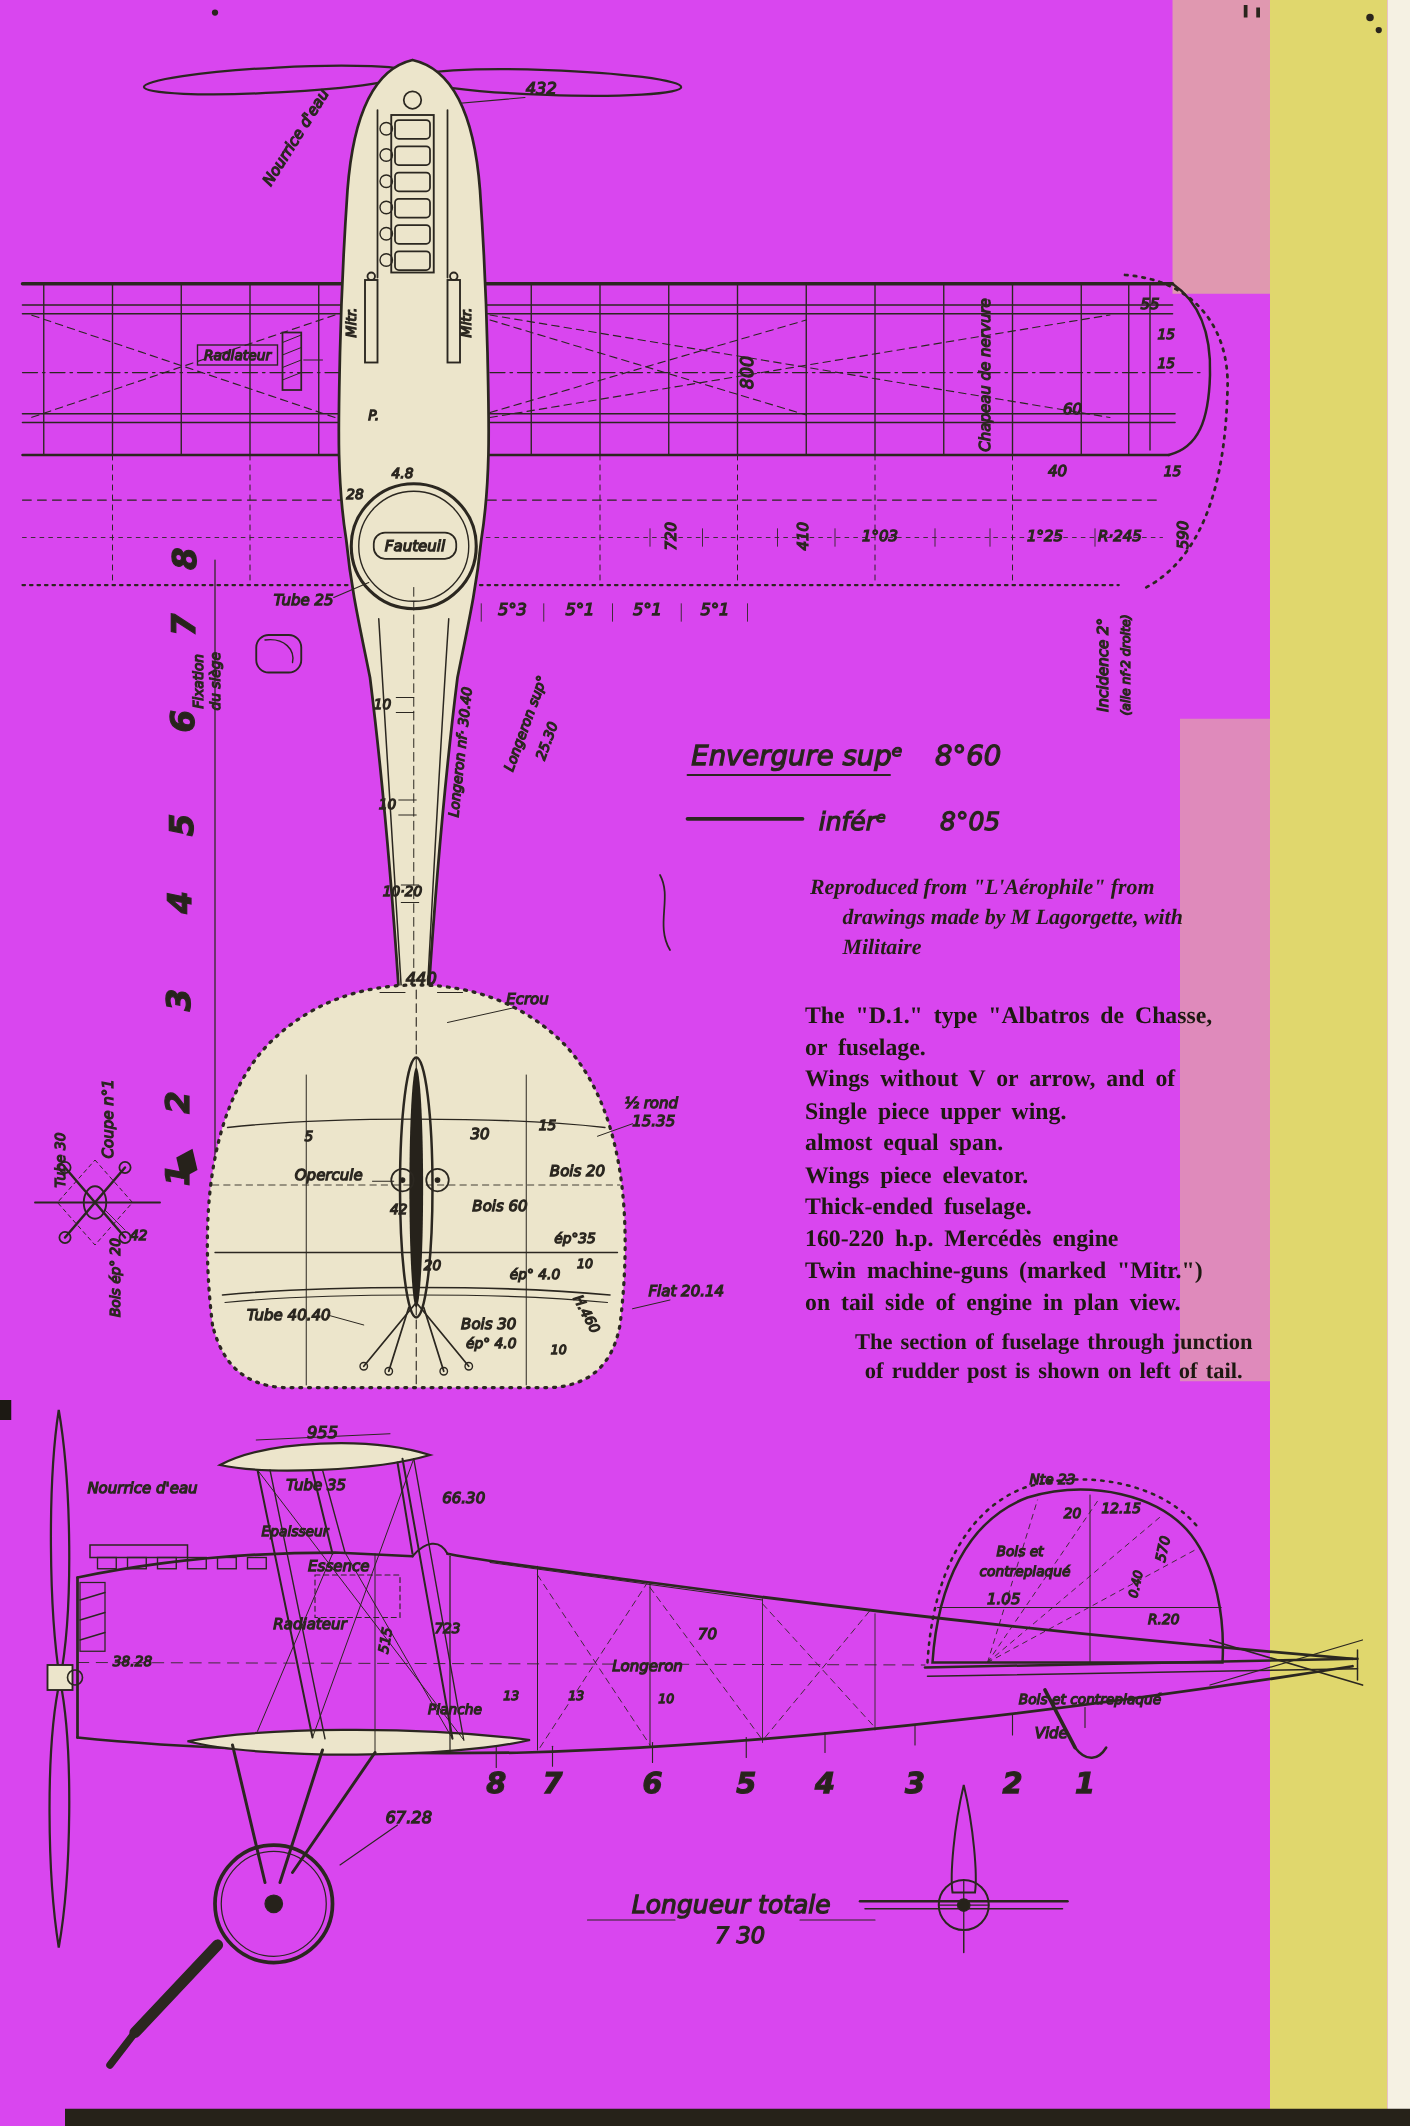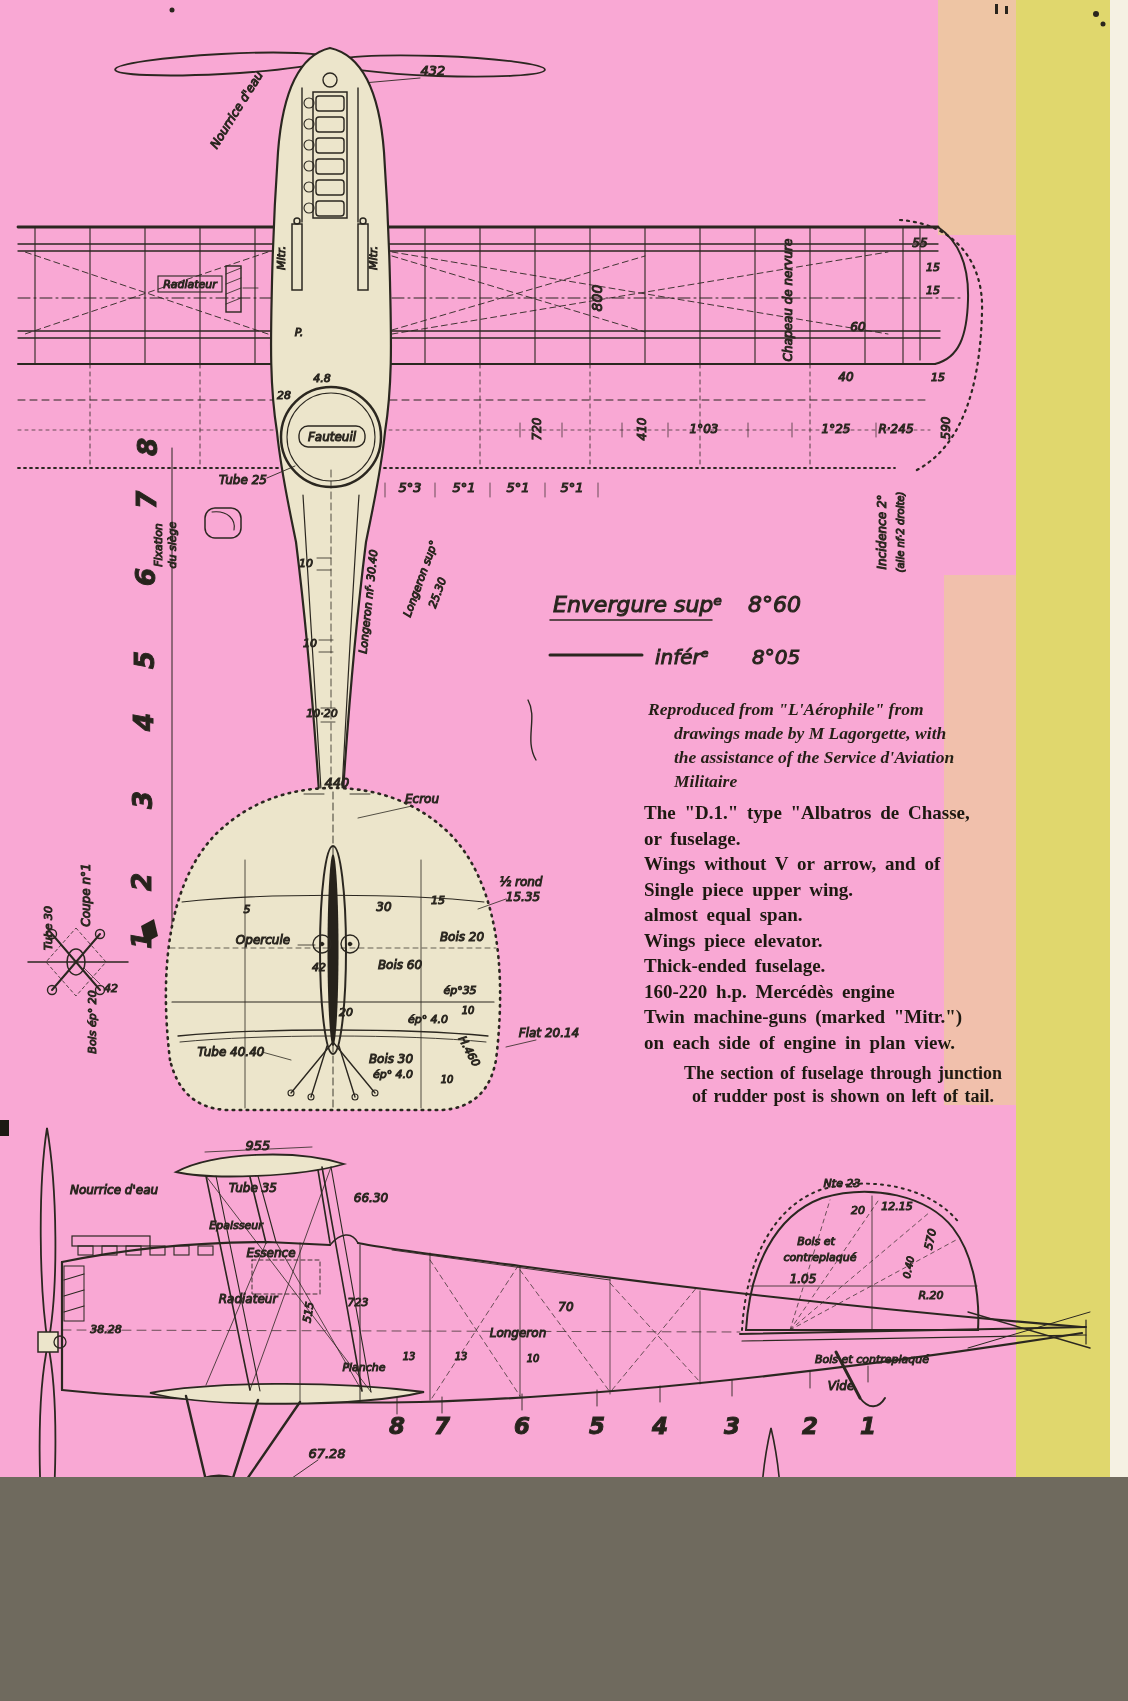--- a/index.html
+++ b/index.html
@@ -1,16 +1,16 @@
 <!DOCTYPE html>
 <html><head>
 <meta charset="utf-8">
 <style>
   html,body{margin:0;padding:0;background:#6f6a5e;}
-  .page{position:relative;width:1128px;height:1477px;background:#f9a8d4;overflow:hidden;
+  .page{position:relative;width:1128px;height:1701px;background:#d946ef;overflow:hidden;
         font-family:"DejaVu Sans",sans-serif;}
   .wash{position:absolute;}
   svg.draw{position:absolute;left:0;top:0;}
   .hw{font-family:"DejaVu Sans",sans-serif;font-style:italic;fill:#27231c;}
   .hwb{font-weight:bold;}
   .credit-block{position:absolute;left:648px;top:697px;width:372px;color:#241f16;
         font:bold italic 17.5px/24px "Liberation Serif",serif;}
   .credit-block .ln{white-space:nowrap;}
   .credit-block .indent{padding-left:26px;}
   .notes-block{position:absolute;left:644px;top:800px;width:392px;color:#1d1911;
@@ -475,35 +475,34 @@
       <rect x="995" y="4" width="3" height="10"></rect>
         <rect x="1005" y="6" width="3" height="8"></rect>
       <circle cx="1096" cy="14" r="3"></circle>
         <circle cx="1103" cy="24" r="2.5"></circle>
     </g>
   </svg>
 
   <div class="credit-block">
     <div class="ln">Reproduced from "L'Aérophile" from</div>
     <div class="ln indent">drawings made by M  Lagorgette, with</div>
-    <div class="ln indent">the assistance of the Service d'Aviation</div>
     <div class="ln indent">Militaire</div>
   </div>
 
   <div class="notes-block">
     <div class="ln">The "D.1." type "Albatros de Chasse,</div>
     <div class="ln">or fuselage.</div>
     <div class="ln">Wings without V or arrow, and of</div>
     <div class="ln">Single piece upper wing.</div>
     <div class="ln">almost equal span.</div>
     <div class="ln">Wings piece elevator.</div>
     <div class="ln">Thick-ended fuselage.</div>
     <div class="ln">160-220 h.p. Mercédès engine</div>
     <div class="ln">Twin machine-guns (marked "Mitr.")</div>
-    <div class="ln">on each side of engine in plan view.</div>
+    <div class="ln">on tail side of engine in plan view.</div>
   </div>
 
   <div class="footnote-block">
     <div class="ln">The section of fuselage through junction</div>
     <div class="ln">of rudder post is shown on left of tail.</div>
   </div>
 
 </div>
 
 </body></html>

